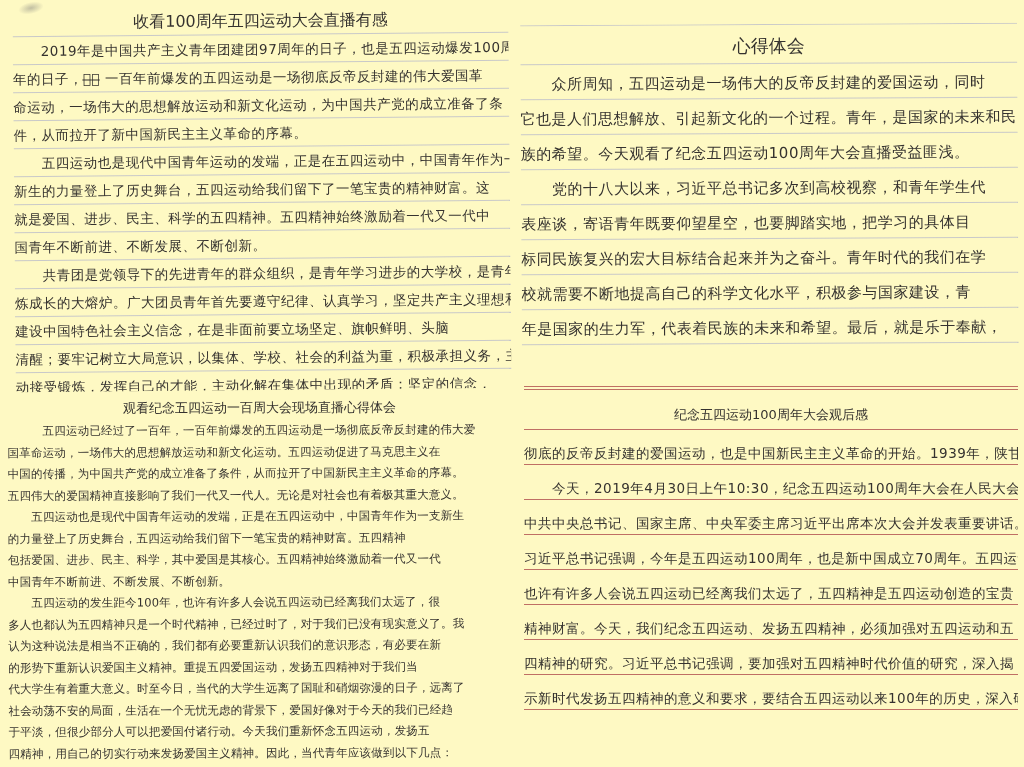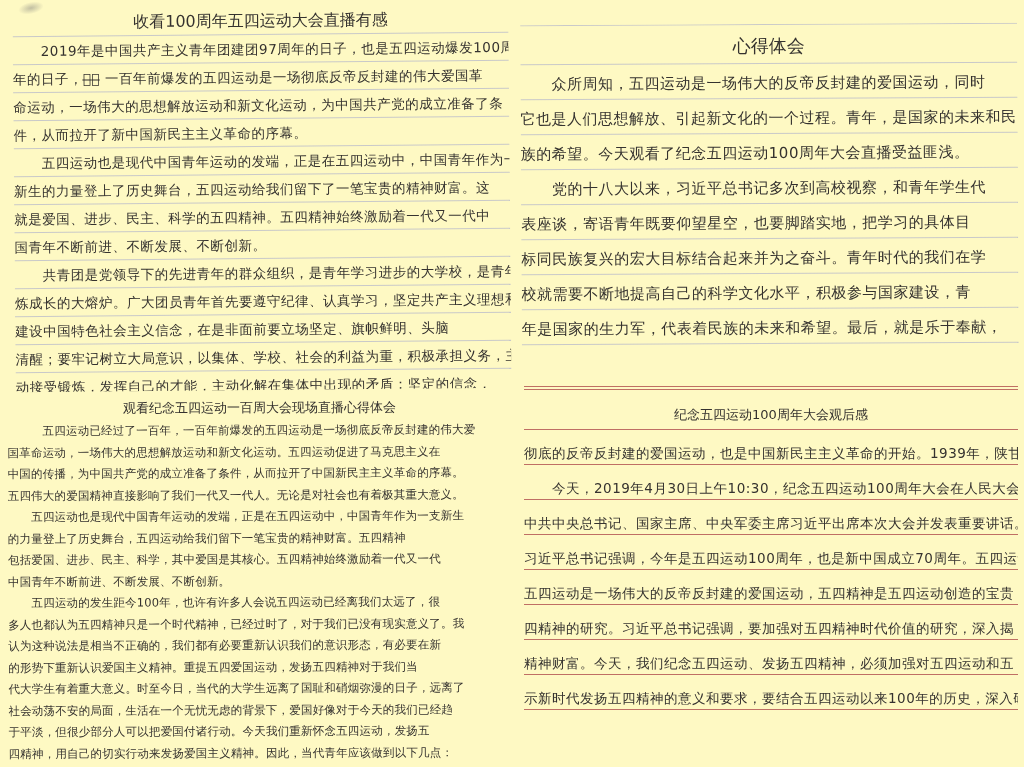--- a/index.html
+++ b/index.html
@@ -152,20 +152,20 @@
   </section>
 
   <section class="essay essay--br">
     <div class="rrow rule-top"></div>
     <h2 class="title rrow">纪念五四运动100周年大会观后感</h2>
     <div class="lines">
         <div class="line rrow">彻底的反帝反封建的爱国运动，也是中国新民主主义革命的开始。1939年，陕甘宁</div>
         <div class="line rrow">　　今天，2019年4月30日上午10:30，纪念五四运动100周年大会在人民大会堂举行。</div>
         <div class="line rrow">中共中央总书记、国家主席、中央军委主席习近平出席本次大会并发表重要讲话。</div>
         <div class="line rrow">习近平总书记强调，今年是五四运动100周年，也是新中国成立70周年。五四运动</div>
-        <div class="line rrow">五四运动是一场伟大的反帝反封建的爱国运动，五四精神是五四运动创造的宝贵</div>
+        <div class="line rrow">也许有许多人会说五四运动已经离我们太远了，五四精神是五四运动创造的宝贵</div>
+        <div class="line rrow">精神财富。今天，我们纪念五四运动、发扬五四精神，必须加强对五四运动和五</div>
         <div class="line rrow">四精神的研究。习近平总书记强调，要加强对五四精神时代价值的研究，深入揭</div>
-        <div class="line rrow">精神财富。今天，我们纪念五四运动、发扬五四精神，必须加强对五四运动和五</div>
         <div class="line rrow">示新时代发扬五四精神的意义和要求，要结合五四运动以来100年的历史，深入研究</div>
       </div>
   </section>
 
 </div>
 
 </body></html>

